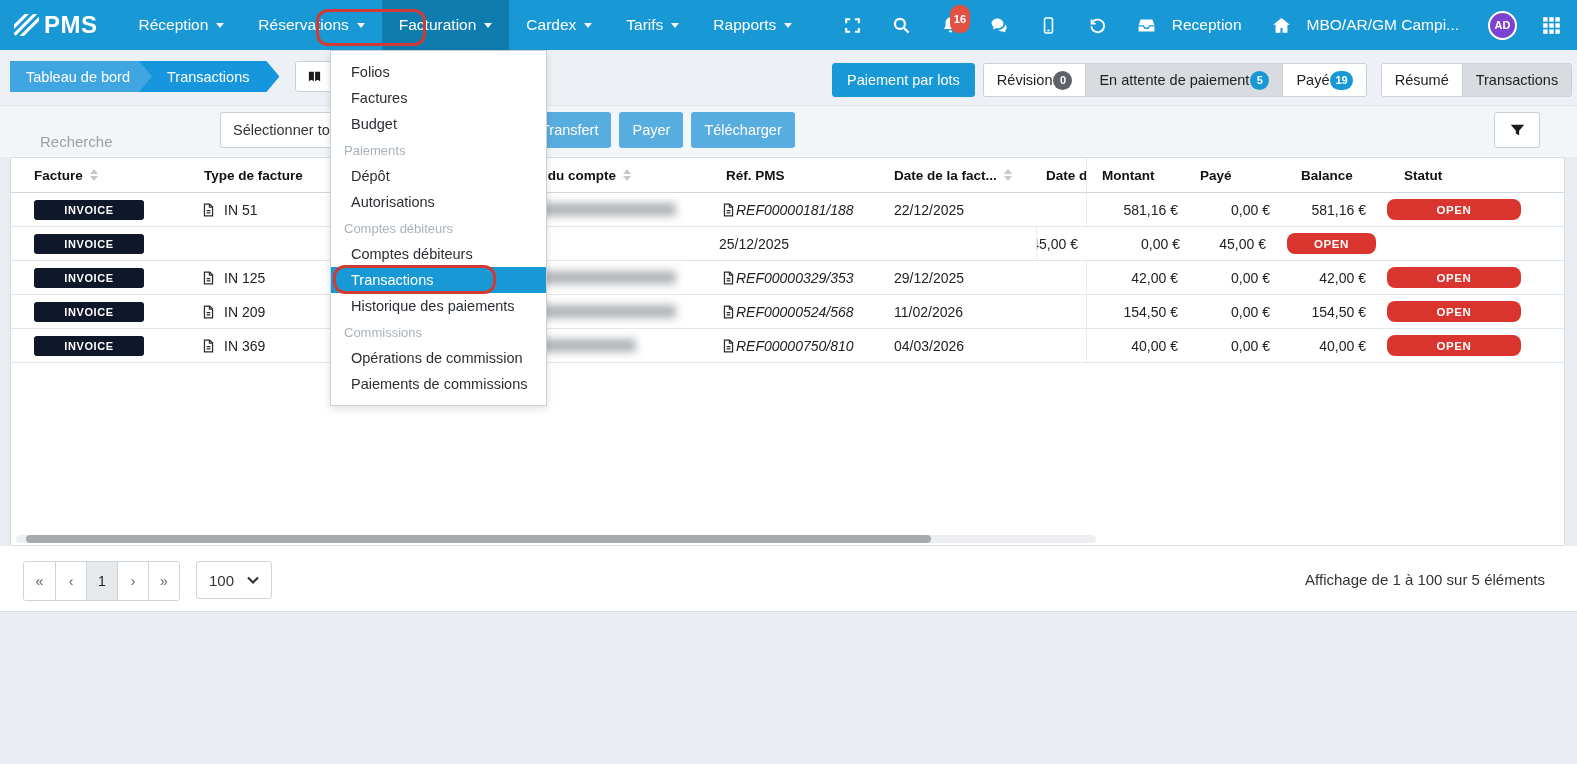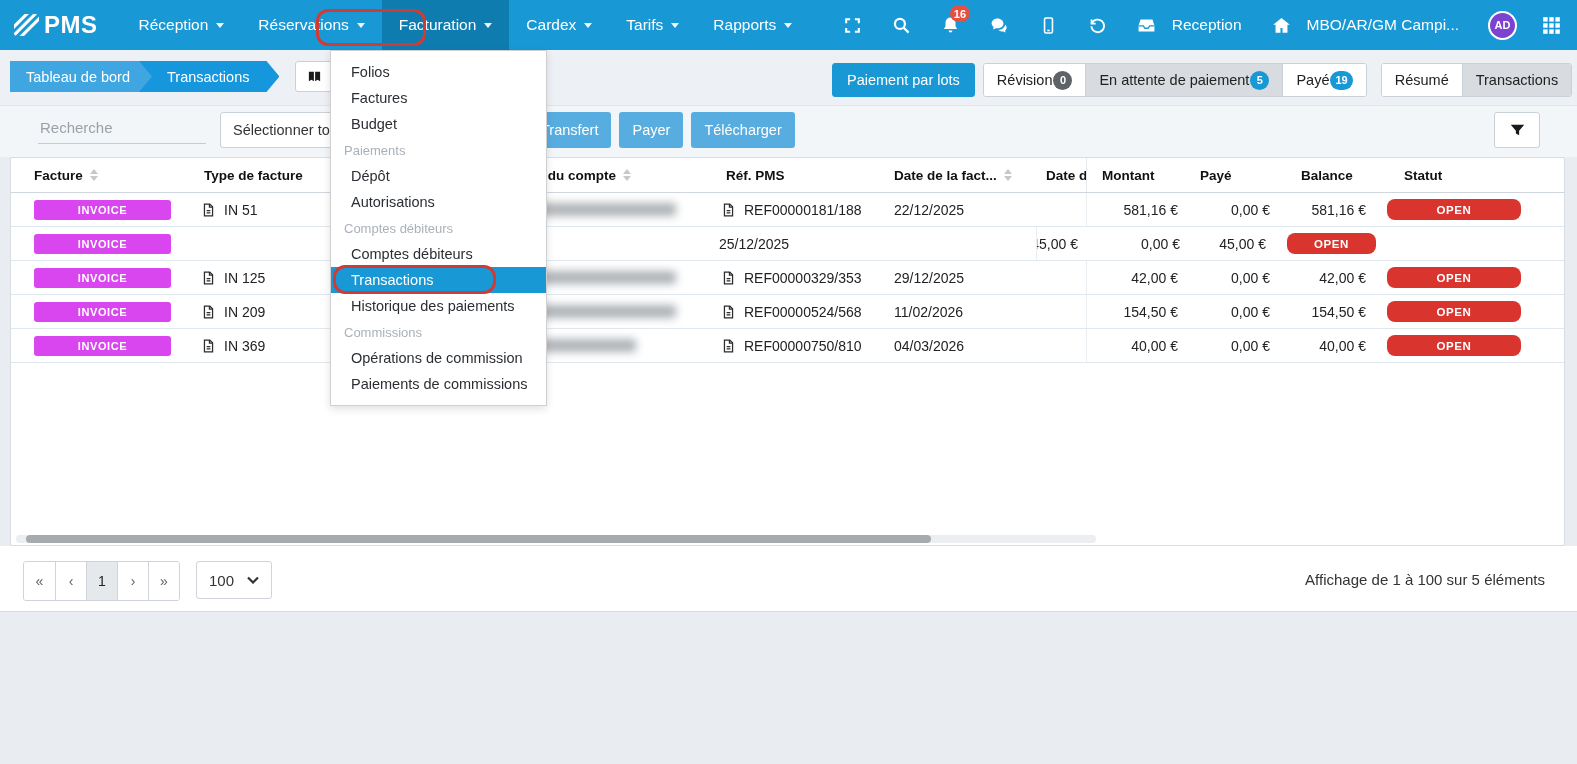--- a/index.html
+++ b/index.html
@@ -13,21 +13,21 @@
   .brand{display:flex;align-items:center;gap:5px;margin:0 24px 0 14px;font-weight:bold;
          font-size:24px;letter-spacing:.5px;cursor:pointer;}
   .nav-item{height:50px;display:flex;align-items:center;padding:0 17px;font-size:15.5px;cursor:pointer;white-space:nowrap;}
   .nav-item.active{background:#0f7cb0;}
   .caret{width:0;height:0;border-left:4.5px solid transparent;border-right:4.5px solid transparent;
          border-top:5px solid rgba(255,255,255,.95);margin-left:8px;}
   .nav-right{margin-left:auto;display:flex;align-items:center;}
   .icon-btn{position:relative;padding:0 15px;height:50px;display:flex;align-items:center;cursor:pointer;}
   .ic svg{display:block;}
   .nico{width:19px;height:19px;}
-  .badge-count{position:absolute;top:5px;left:24px;background:#e25141;border-radius:9px;min-width:18px;height:17px;
+  .badge-count{position:absolute;top:5px;left:24px;background:#e25141;border-radius:9px;min-width:18px;height:28px;
                font-size:11px;font-weight:bold;display:flex;align-items:center;justify-content:center;padding:0 4px;}
   .station{display:flex;align-items:center;gap:16px;font-size:15.5px;padding:0 15px;cursor:pointer;white-space:nowrap;}
   .avatar{width:29px;height:29px;border-radius:50%;background:#7c43d0;border:2px solid #fff;display:flex;
           align-items:center;justify-content:center;font-size:11px;font-weight:bold;margin:0 10px 0 14px;cursor:pointer;}
 
   
   .band1{position:absolute;top:50px;left:0;width:1577px;height:55px;background:#edf1f5;}
   .band2{position:absolute;top:105px;left:0;width:1577px;height:52px;background:#f3f6f8;border-top:1px solid #dfe5ea;}
   .band3{position:absolute;top:546px;left:0;width:1577px;height:66px;background:#fff;border-bottom:1px solid #d5dbe1;}
 
@@ -52,21 +52,21 @@
   .tbtn{display:flex;align-items:center;gap:1px;padding:0 13px;font-size:14.5px;color:#222;cursor:pointer;
         border-left:1px solid #c9d0d6;white-space:nowrap;background:#fff;}
   .tbtn:first-child{border-left:none;}
   .tbtn.active{background:#d8dbdf;}
   .cbadge{min-width:19px;height:19px;border-radius:10px;color:#fff;font-size:11px;font-weight:bold;
           display:flex;align-items:center;justify-content:center;padding:0 5px;}
   .cbadge.blue{background:#1899d6;}
   .cbadge.gray{background:#5d6369;}
 
   
-  .search-wrap{position:absolute;left:38px;top:112px;width:168px;border-bottom:1px solid #c5ccd2;
+  .search-wrap{position:absolute;left:38px;top:126px;width:168px;border-bottom:1px solid #c5ccd2;
                display:flex;align-items:center;height:32px;}
   .search-wrap input{border:none;outline:none;background:transparent;flex:1;font-size:15px;color:#333;
                      font-family:"Liberation Sans",sans-serif;}
   .search-wrap input::placeholder{color:#9aa1a8;}
   .select-box{position:absolute;left:220px;top:112px;width:200px;height:36px;background:#fff;border:1px solid #c9d0d6;
               border-radius:3px;display:flex;align-items:center;padding:0 12px;font-size:14.5px;color:#333;cursor:pointer;}
   .select-box .dcaret{margin-left:auto;width:0;height:0;border-left:4.5px solid transparent;
               border-right:4.5px solid transparent;border-top:5px solid #555;}
   .tb-actions{position:absolute;left:528px;top:112px;display:flex;gap:8px;}
   .lbtn{background:#58ade0;color:#fff;border-radius:3px;height:36px;display:flex;align-items:center;
@@ -77,28 +77,28 @@
   
   .card{position:absolute;left:10px;top:157px;width:1555px;height:389px;background:#fff;
         border:1px solid #d7dde3;border-radius:2px;}
   .thead,.trow{display:grid;grid-template-columns:170px 160px 365px 175px 155px 50px 100px 90px 100px 180px;align-items:center;}
   .thead{height:35px;font-size:13.5px;font-weight:bold;color:#111;border-bottom:1px solid #cfd6dd;}
   .trow{height:34px;font-size:14px;border-bottom:1px solid #e0e8ef;}
   .th,.td{overflow:hidden;white-space:nowrap;height:100%;display:flex;align-items:center;}
   .th.c-type{padding-left:23px;} .td.c-type{padding-left:23px;}
   .th.c-fact{padding-left:23px;} .td.c-fact{padding-left:20px;gap:8px;}
   .th.c-compte{padding-left:173px;} .td.c-compte{padding-left:185px;}
-  .th.c-ref{padding-left:20px;} .td.c-ref{padding-left:15px;gap:8px;}
+  .th.c-ref{padding-left:20px;} .td.c-ref{padding-left:15px;font-style:italic;}
   .th.c-datef{padding-left:13px;} .td.c-datef{padding-left:13px;}
   .th.c-dated{padding-left:10px;} .td.c-dated{padding-left:10px;}
   .th.c-mont{padding-left:15px;border-left:1px solid #e4e9ee;} .td.c-mont{border-left:1px solid #e9eef3;justify-content:flex-end;padding-right:8px;}
   .th.c-paye{padding-left:14px;} .td.c-paye{justify-content:flex-end;padding-right:6px;}
   .th.c-bal{padding-left:25px;} .td.c-bal{justify-content:flex-end;padding-right:10px;}
   .th.c-stat{padding-left:28px;} .td.c-stat{padding-left:11px;}
-  .type-badge{background:#d946ef;color:#fff;width:137px;height:20px;border-radius:3px;font-size:11px;
+  .type-badge{background:#0f172a;color:#fff;width:110px;height:20px;border-radius:3px;font-size:11px;
               font-weight:bold;letter-spacing:.6px;display:flex;align-items:center;justify-content:center;}
   .status-badge{background:#d9342e;color:#fff;width:134px;height:21px;border-radius:8px;font-size:11.5px;
               font-weight:bold;letter-spacing:.6px;display:flex;align-items:center;justify-content:center;}
   .redact{display:inline-block;height:13px;border-radius:2px;background:#aeb2b6;filter:blur(4px);}
   .redact.wide{width:150px;} .redact.narrow{width:110px;}
   .sort{display:inline-flex;flex-direction:column;gap:2px;margin-left:7px;}
   .sort i{display:block;width:0;height:0;border-left:4px solid transparent;border-right:4px solid transparent;}
   .sort .up{border-bottom:5px solid #c3c9cf;} .sort .dn{border-top:5px solid #c3c9cf;}
   .hscroll{position:absolute;left:5px;bottom:2px;width:1080px;height:8px;background:#eceef1;border-radius:4px;}
   .hthumb{position:absolute;left:10px;top:0;width:905px;height:8px;background:#a6abb0;border-radius:4px;cursor:pointer;}

